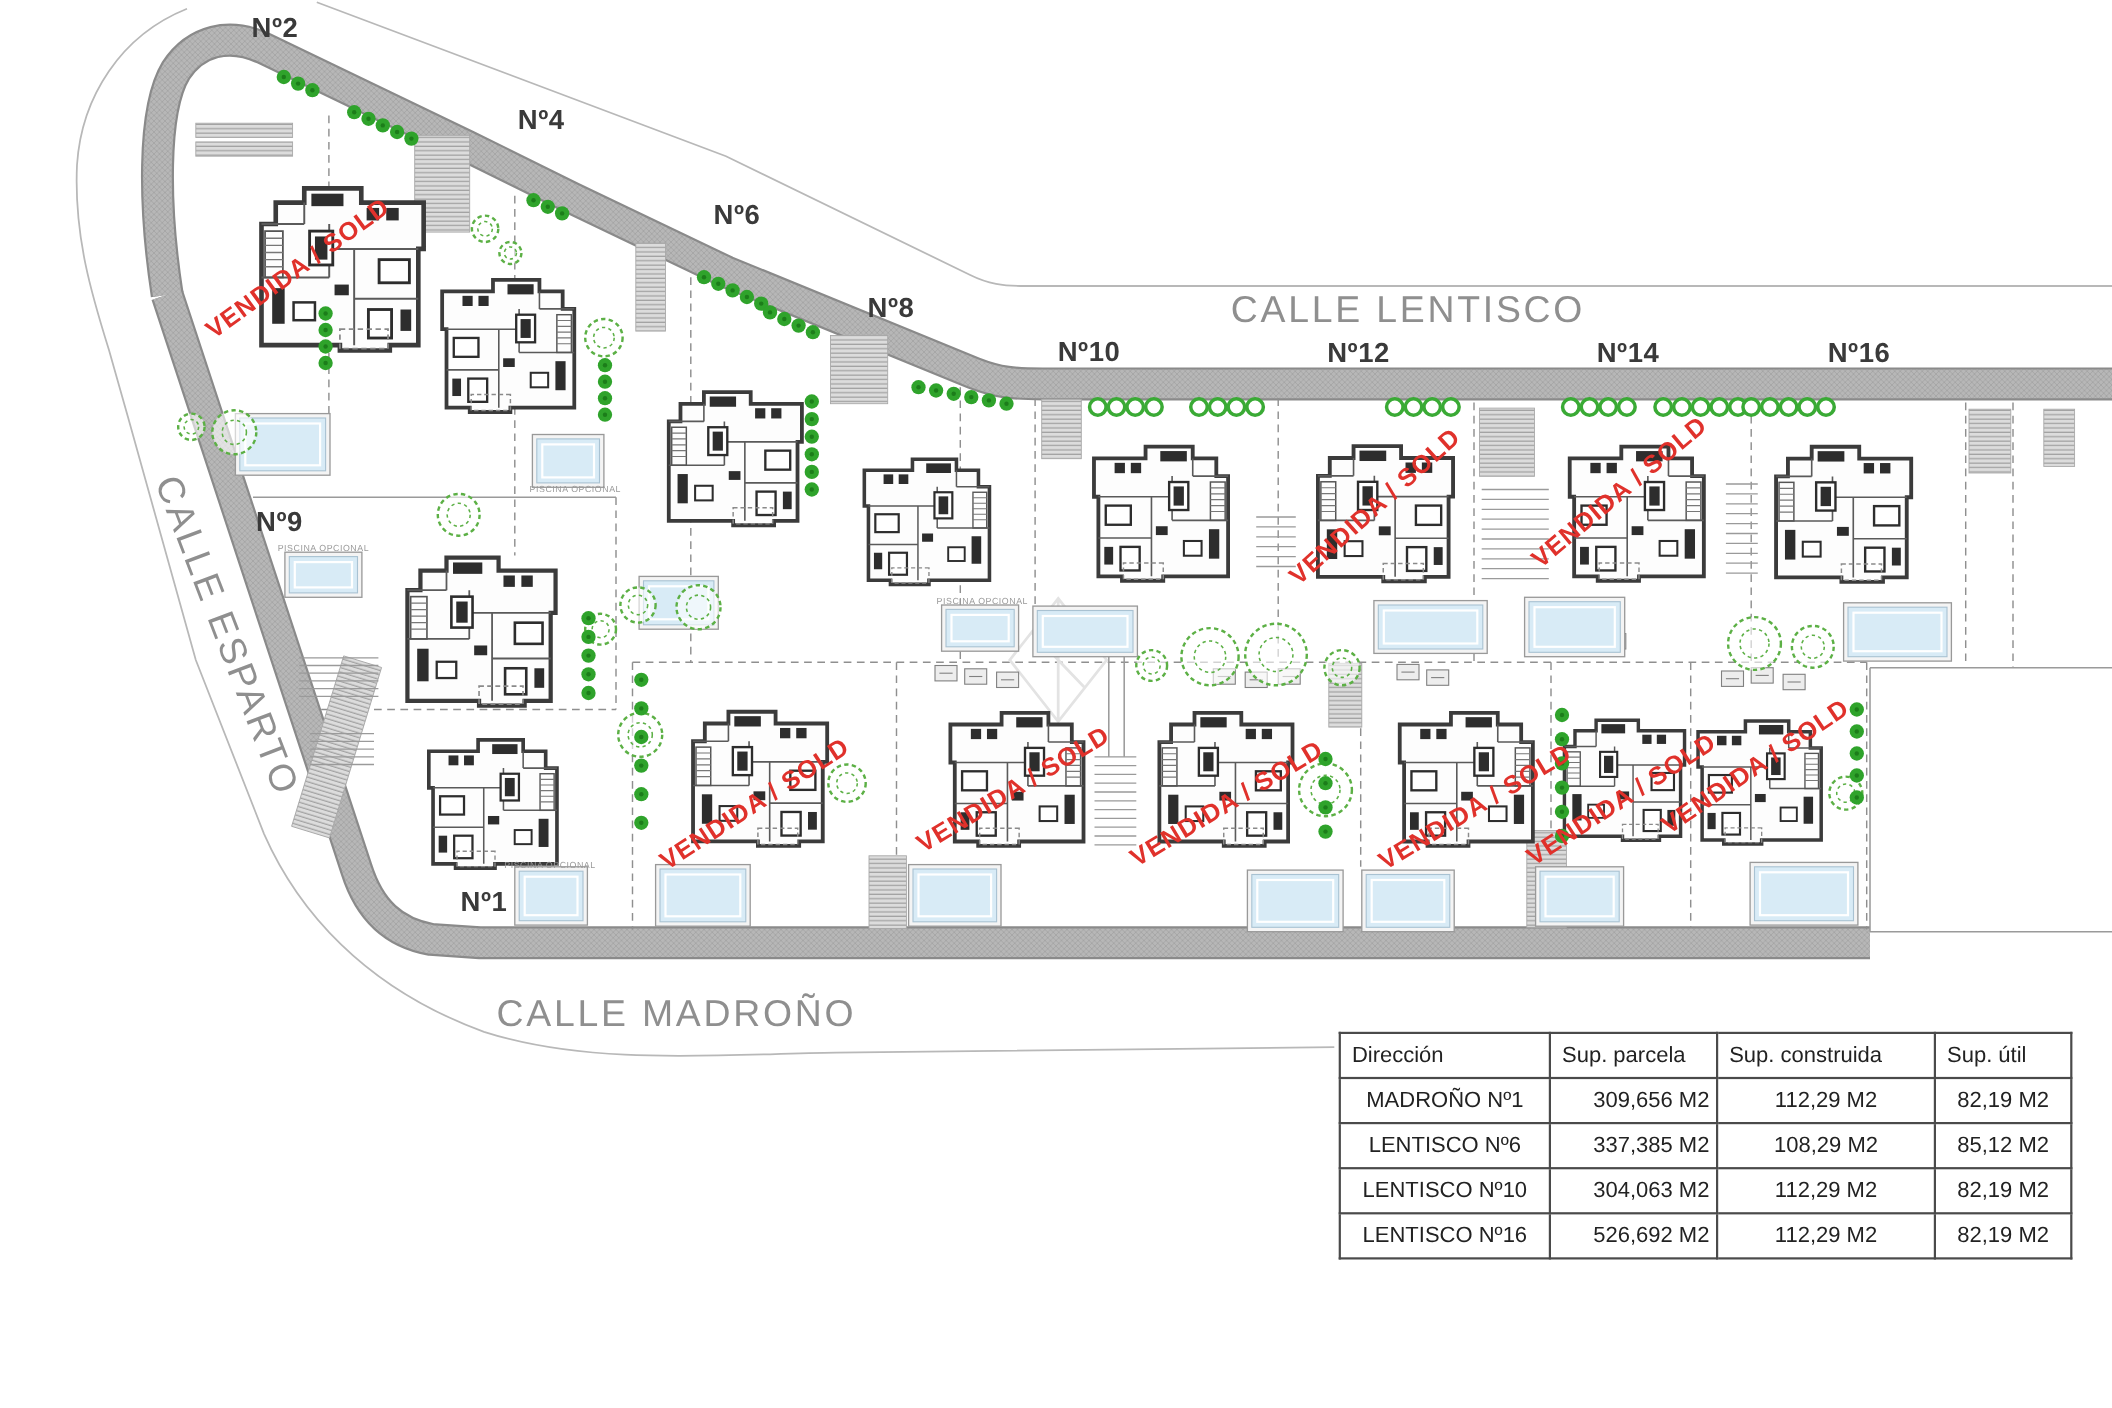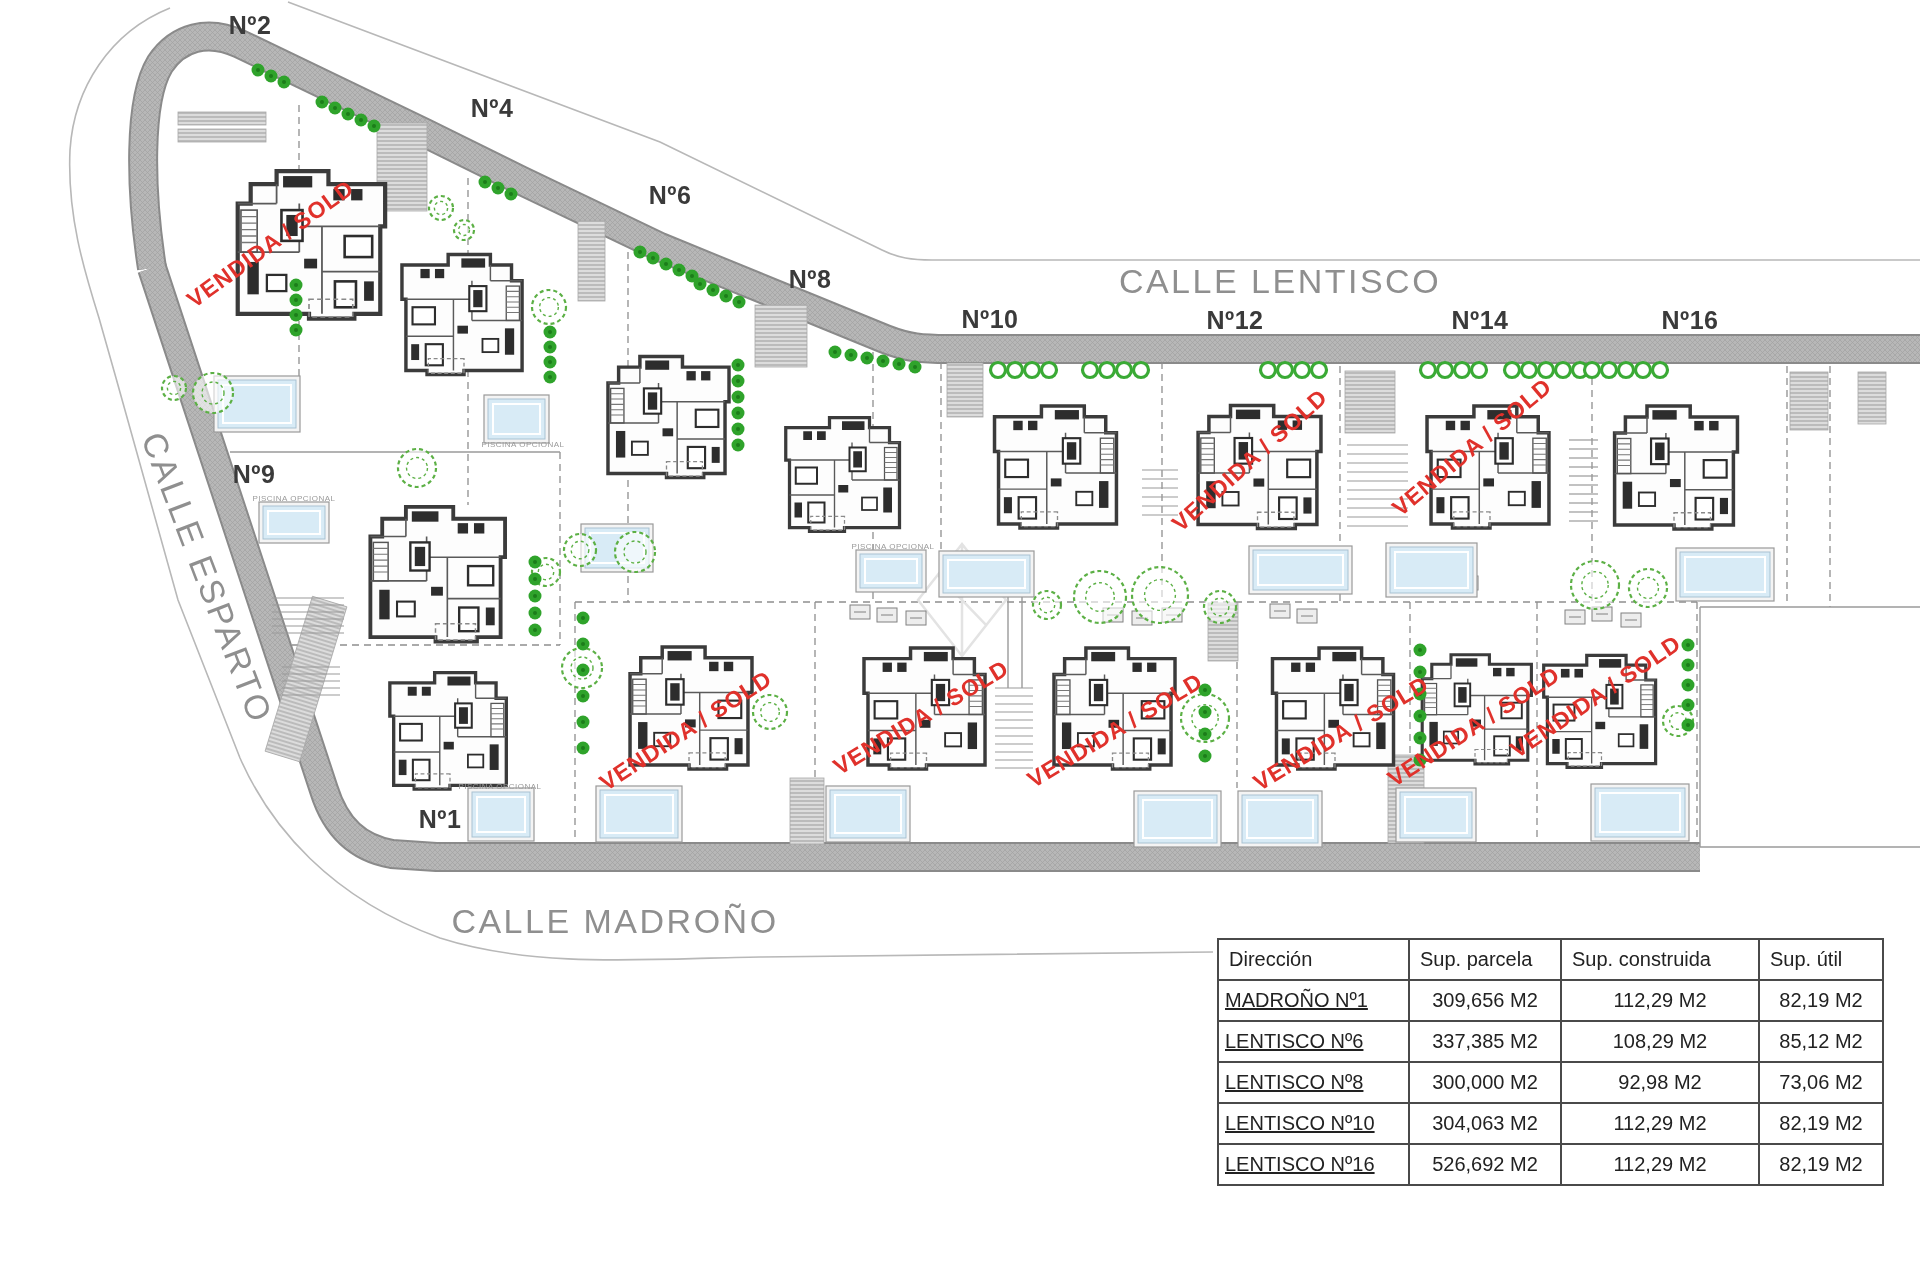--- a/index.html
+++ b/index.html
@@ -4,22 +4,22 @@
 <style>
   html,body{margin:0;padding:0;background:#fff;}
   body{font-family:"Liberation Sans","DejaVu Sans",sans-serif;}
   .stage{position:relative;width:1920px;height:1280px;background:#ffffff;overflow:hidden;}
   .stage svg{position:absolute;left:0;top:0;}
   #table-wrap{position:absolute;}
   table.sitedata{border-collapse:collapse;table-layout:fixed;background:#fff;}
   table.sitedata td,table.sitedata th{border:2px solid #4a4a4a;font-weight:normal;
     font-size:20px;color:#222;height:39px;padding:0 6px;white-space:nowrap;overflow:hidden;}
   table.sitedata th{text-align:left;padding-left:10px;}
-  td.c0{text-decoration:underline;}
-  td.c1{text-align:center;padding-left:8px;}
+  td.c0{text-align:center;}
+  td.c1{text-align:right;padding-left:8px;}
   td.c2{text-align:center;}
   td.c3{text-align:center;}
 </style>
 </head>
 <body>
 
 <div class="stage">
   <svg id="plan" width="1920" height="1280" viewBox="0 0 1920 1280">
     <defs>
       <pattern id="roadtex" width="5" height="5" patternUnits="userSpaceOnUse">
@@ -522,26 +522,20 @@
             <td class="c2">112,29 M2</td>
             <td class="c3">82,19 M2</td>
           </tr>
           <tr>
             <td class="c0">LENTISCO Nº6</td>
             <td class="c1">337,385 M2</td>
             <td class="c2">108,29 M2</td>
             <td class="c3">85,12 M2</td>
           </tr>
           <tr>
-            <td class="c0">LENTISCO Nº8</td>
-            <td class="c1">300,000 M2</td>
-            <td class="c2">92,98 M2</td>
-            <td class="c3">73,06 M2</td>
-          </tr>
-          <tr>
             <td class="c0">LENTISCO Nº10</td>
             <td class="c1">304,063 M2</td>
             <td class="c2">112,29 M2</td>
             <td class="c3">82,19 M2</td>
           </tr>
           <tr>
             <td class="c0">LENTISCO Nº16</td>
             <td class="c1">526,692 M2</td>
             <td class="c2">112,29 M2</td>
             <td class="c3">82,19 M2</td>

